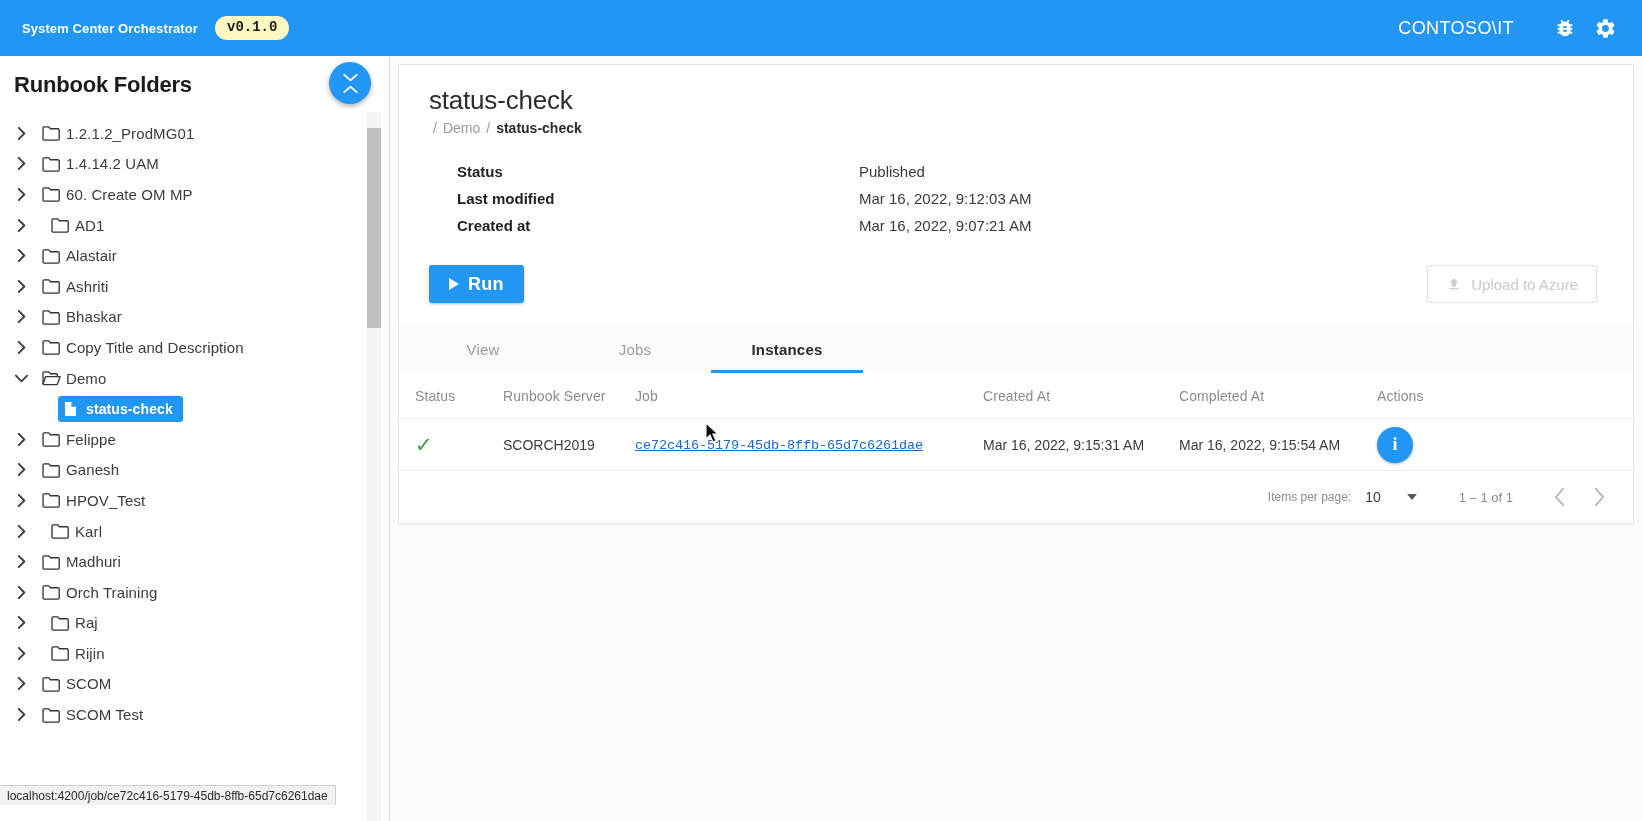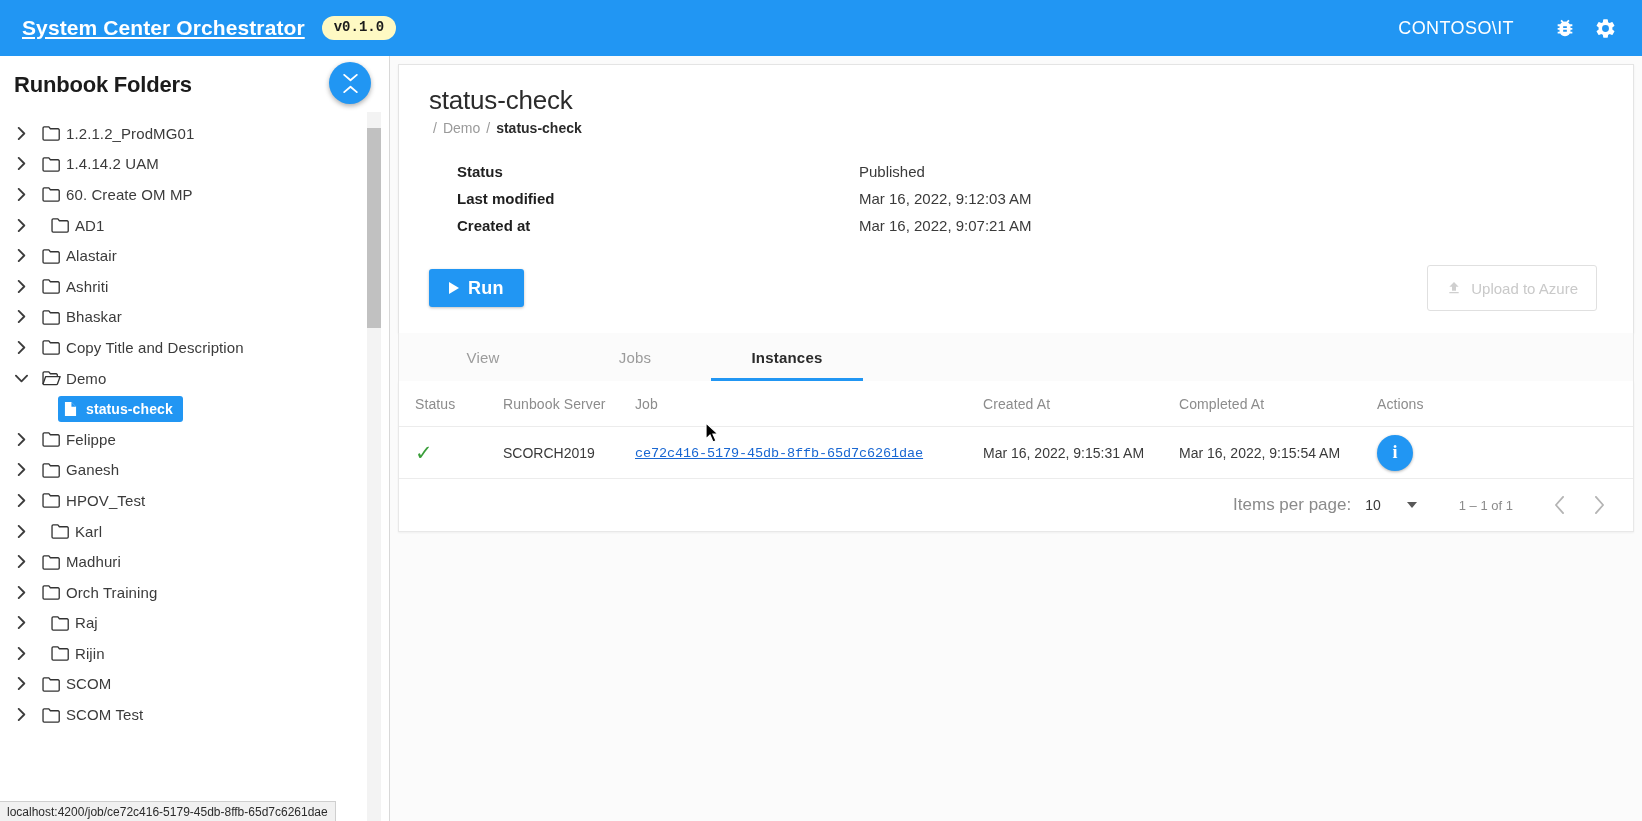--- a/index.html
+++ b/index.html
@@ -14,23 +14,22 @@
 
   
   .topbar {
     position: absolute; top: 0; left: 0; width: 1642px; height: 56px;
     background: #2196f3;
     display: flex; align-items: center;
     padding: 0 22px;
     z-index: 40;
   }
   .brand {
-    color: #ffffff; font-size: 21px; font-weight: bold; letter-spacing: .1px;
+    color: #ffffff; font-size: 13px; font-weight: bold; letter-spacing: .1px;
     white-space: nowrap;
-    text-decoration: underline;
   }
   .version-badge {
     margin-left: 17px;
     background: #fef9c3; color: #1b1b1b;
     font-family: "Liberation Mono", monospace;
     font-size: 14px; font-weight: bold;
     padding: 4px 12px; border-radius: 13px;
     line-height: 1.1;
   }
   .topbar-spacer { flex: 1; }
@@ -176,21 +175,21 @@
     font-size: 18px; font-weight: bold; letter-spacing: .3px;
     display: inline-flex; align-items: center; gap: 9px;
     cursor: pointer; box-shadow: 0 1px 3px rgba(0,0,0,.25);
     font-family: "Liberation Sans", sans-serif;
   }
   .btn-run .play { width:0; height:0; border-left: 10px solid #fff; border-top: 6px solid transparent; border-bottom: 6px solid transparent; }
   .spacer { flex: 1; }
   .btn-upload {
     background: #ffffff; color: #c9c9c9;
     border: 1px solid #e0e0e0; border-radius: 3px;
-    height: 46px; padding: 0 18px;
+    height: 38px; padding: 0 18px;
     font-size: 15px;
     display: inline-flex; align-items: center; gap: 9px;
     cursor: default;
     font-family: "Liberation Sans", sans-serif;
   }
   .btn-upload svg { display:block; }
 
   
   .tabs-wrap {
     margin: 0 8px; background: #fbfbfb;
@@ -243,37 +242,37 @@
     display: flex; align-items: center; justify-content: center;
     font-size: 18px; font-weight: bold; font-family: "Liberation Serif", serif;
     cursor: pointer; box-shadow: 0 1px 3px rgba(0,0,0,.3);
   }
 
   .paginator {
     display: flex; align-items: center; justify-content: flex-end;
     height: 52px; padding-right: 14px; gap: 0;
     background: #fff;
   }
-  .pg-label { font-size: 17px; color: #8b8b8b; margin-right: 10px; }
+  .pg-label { font-size: 12px; color: #8b8b8b; margin-right: 10px; }
   .pg-select {
     display: flex; align-items: center; gap: 26px;
     font-size: 14px; color: #3a3a3a; cursor: pointer;
     padding: 0 4px;
   }
   .pg-caret { width:0;height:0;border-left:5px solid transparent;border-right:5px solid transparent;border-top:6px solid #585858; }
   .pg-range { font-size: 13px; color: #8b8b8b; margin: 0 26px 0 38px; }
   .pg-arrow {
     width: 40px; height: 40px; display:flex; align-items:center; justify-content:center;
     color: #b4b4b4; cursor: pointer;
   }
   .pg-arrow svg { display:block; }
 
   
   .statusbar {
-    position: absolute; left: 0; bottom: 0; height: 20px;
+    position: absolute; left: 0; bottom: 16px; height: 20px;
     background: #f1f1f1; border: 1px solid #cfcfcf; border-left: none; border-bottom: none;
     display: flex; align-items: center;
     padding: 0 7px;
     font-size: 12px; color: #2b2b2b;
     z-index: 60;
     white-space: nowrap;
   }
 
   
   .cursor { position: absolute; z-index: 70; pointer-events: none; }

